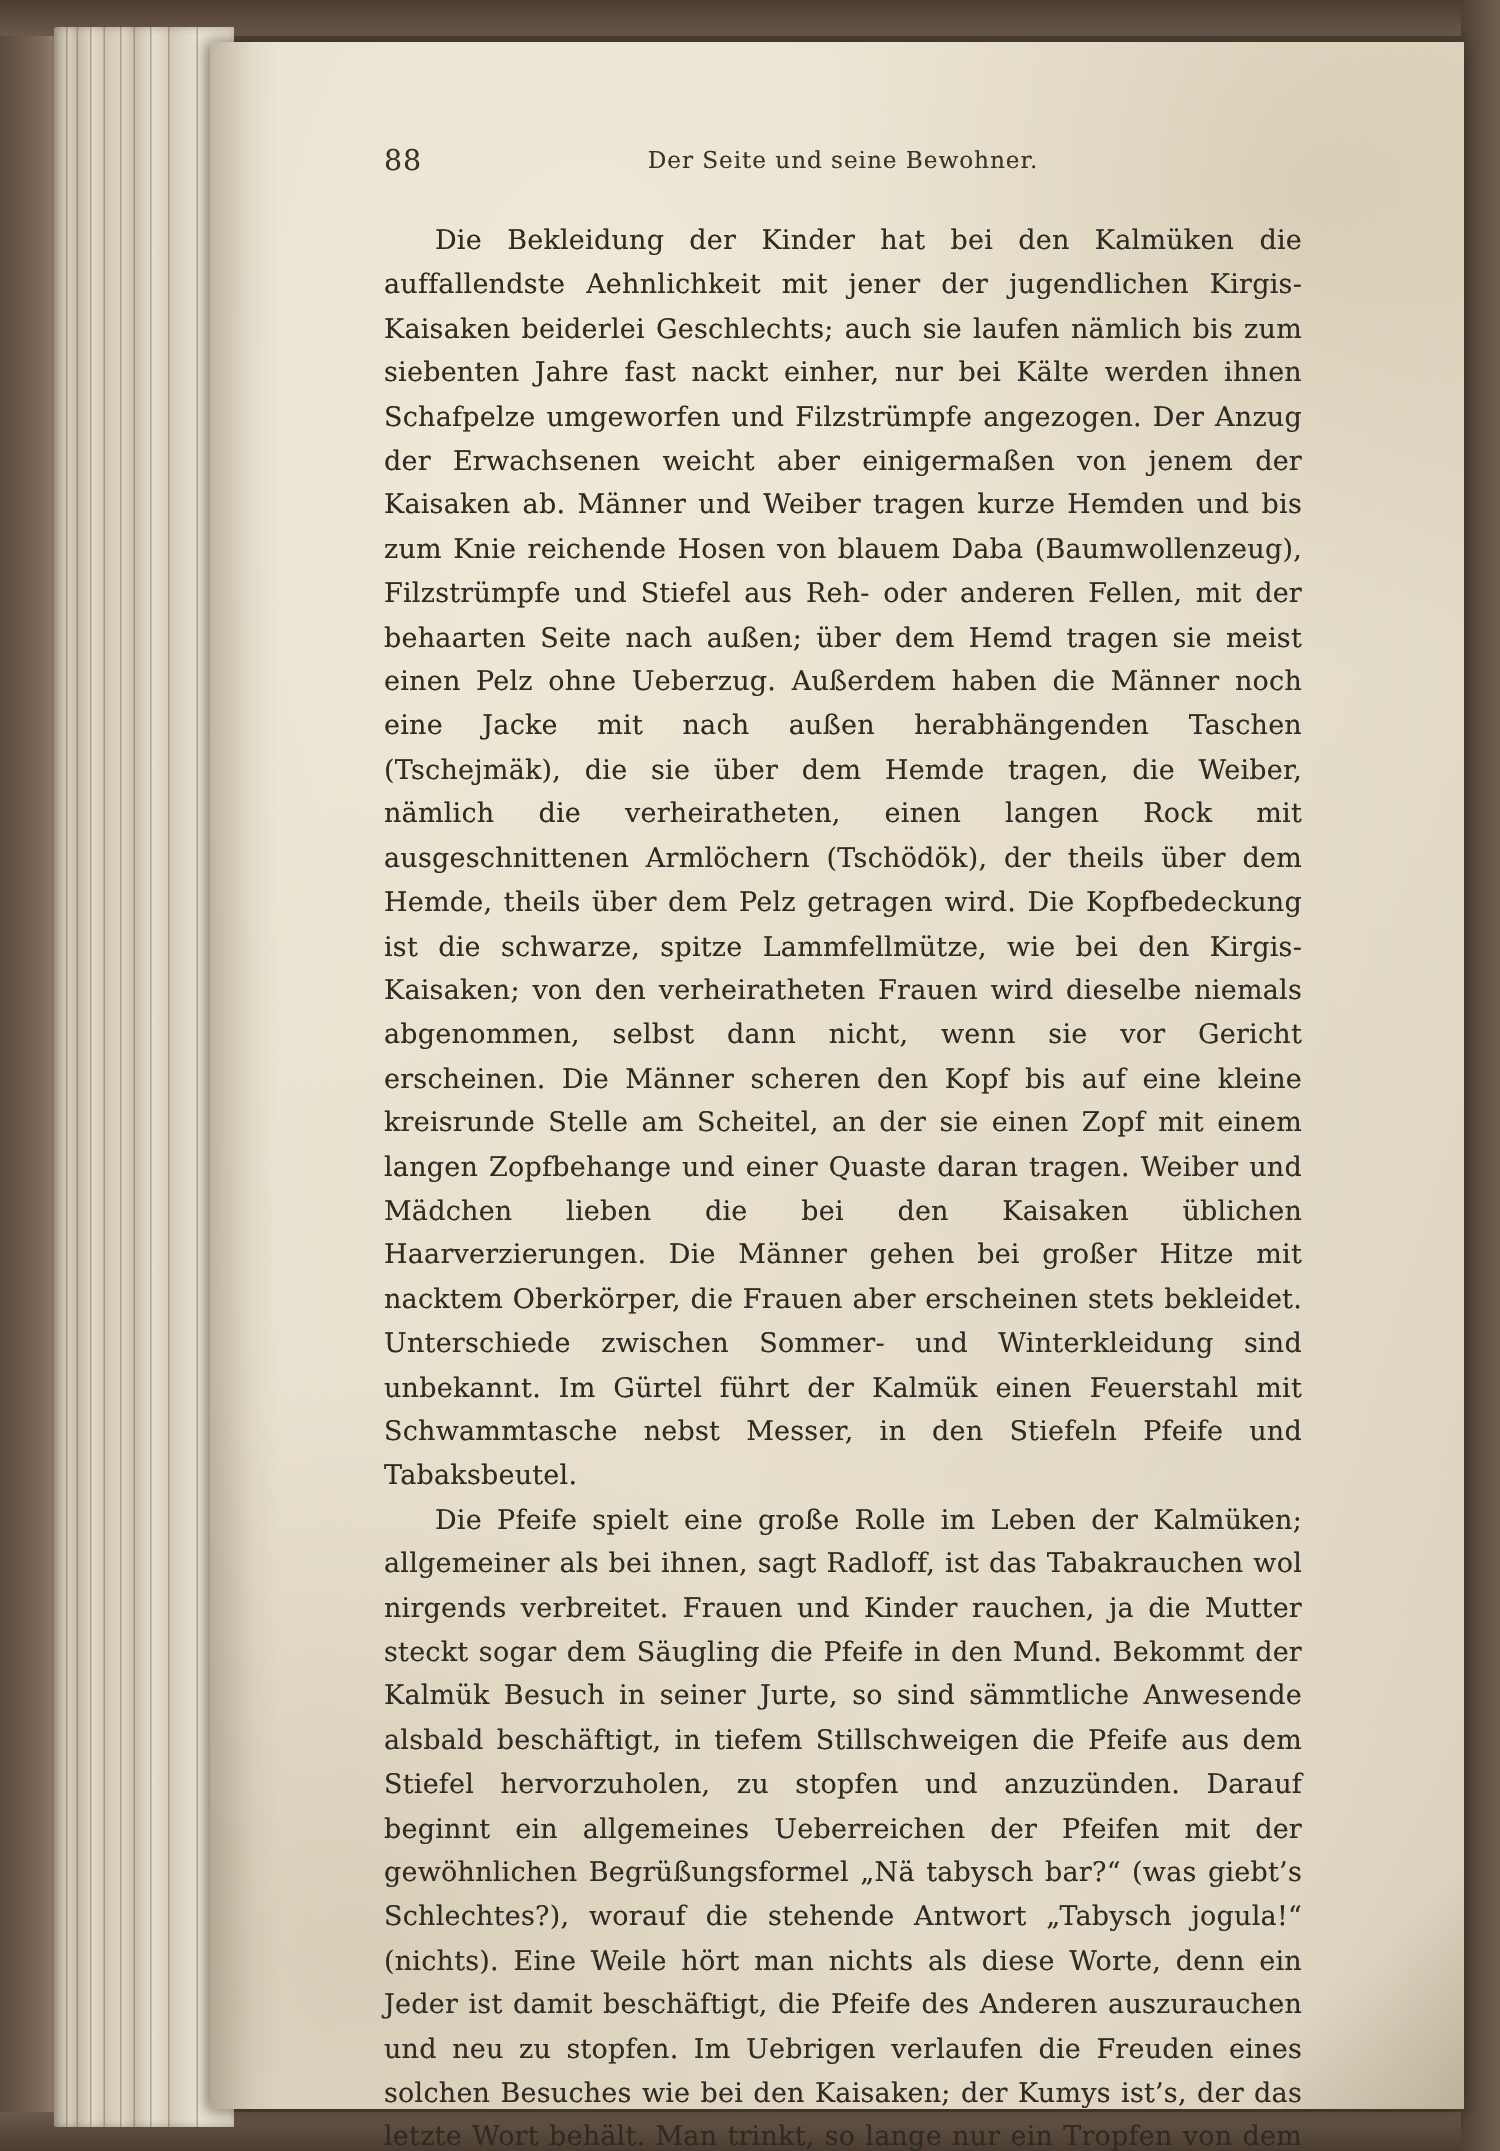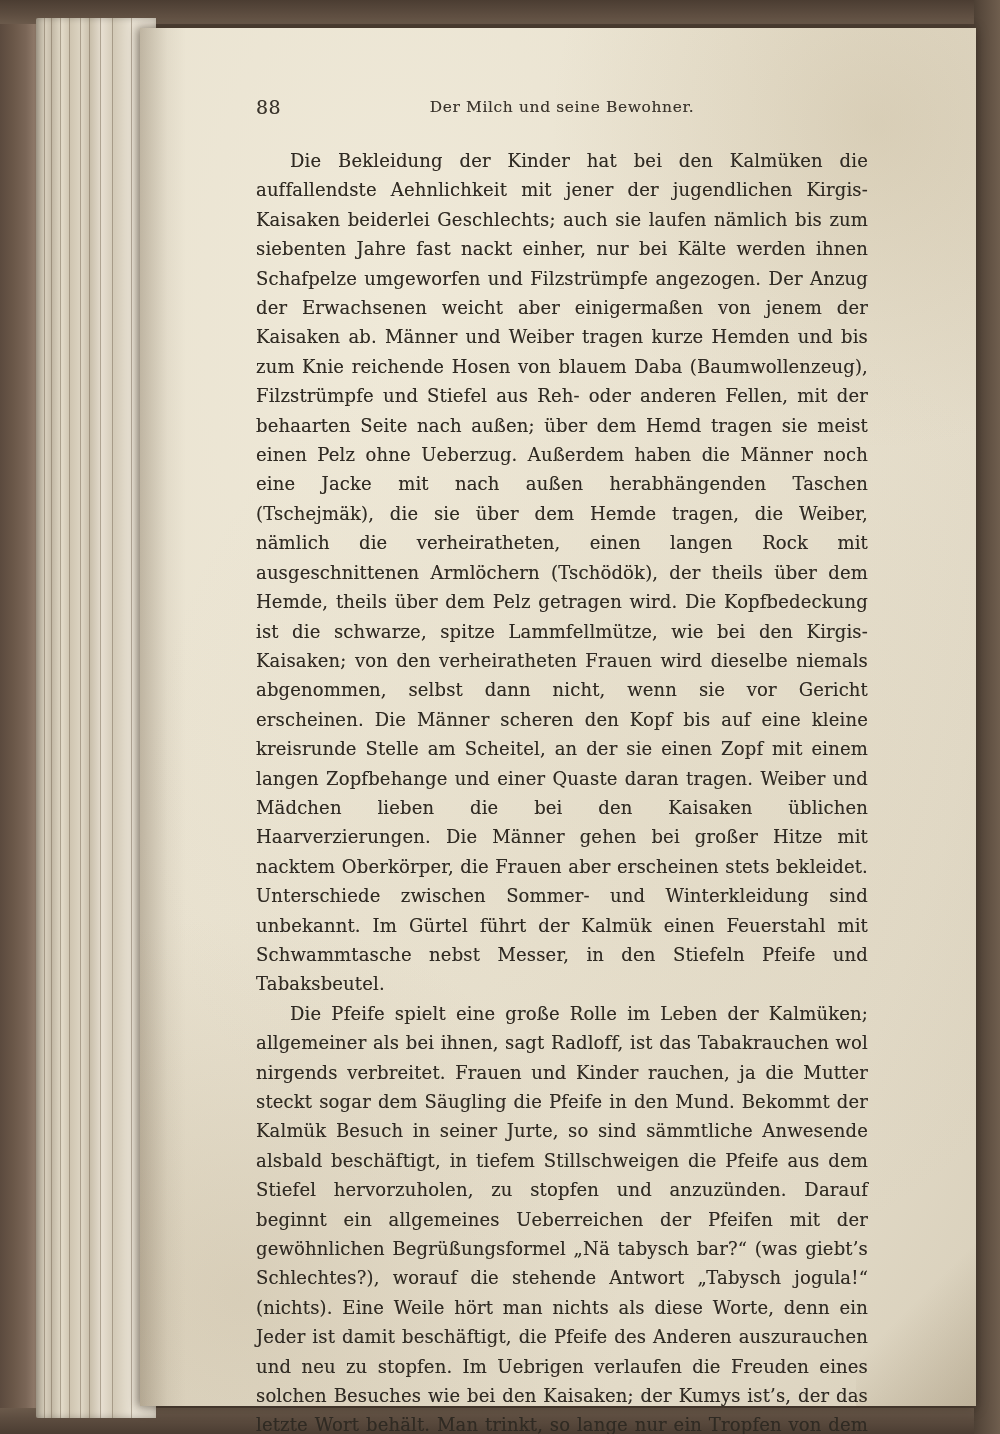--- a/index.html
+++ b/index.html
@@ -192,21 +192,21 @@
     <div style="left:64px"></div>
     <div style="left:76px"></div>
     <div style="left:95px"></div>
   </div>
 
   <div id="page">
     <div id="content">
 
       <div class="head-row">
         <div class="folio frak">88</div>
-        <div class="running-title frak">Der Milch und seine Bewohner.</div>
+        <div class="running-title frak">Der Seite und seine Bewohner.</div>
       </div>
 
       <p class="para frak">Die Bekleidung der Kinder hat bei den Kalmüken die auffallendste Aehnlichkeit mit jener der jugendlichen Kirgis-Kaisaken beiderlei Geschlechts; auch sie laufen nämlich bis zum siebenten Jahre fast nackt einher, nur bei Kälte werden ihnen Schafpelze umgeworfen und Filzstrümpfe angezogen. Der Anzug der Erwachsenen weicht aber einigermaßen von jenem der Kaisaken ab. Männer und Weiber tragen kurze Hemden und bis zum Knie reichende Hosen von blauem Daba (Baumwollenzeug), Filzstrümpfe und Stiefel aus Reh- oder anderen Fellen, mit der behaarten Seite nach außen; über dem Hemd tragen sie meist einen Pelz ohne Ueberzug. Außerdem haben die Männer noch eine Jacke mit nach außen herabhängenden Taschen (Tschejmäk), die sie über dem Hemde tragen, die Weiber, nämlich die verheiratheten, einen langen Rock mit ausgeschnittenen Armlöchern (Tschödök), der theils über dem Hemde, theils über dem Pelz getragen wird. Die Kopfbedeckung ist die schwarze, spitze Lammfellmütze, wie bei den Kirgis-Kaisaken; von den verheiratheten Frauen wird dieselbe niemals abgenommen, selbst dann nicht, wenn sie vor Gericht erscheinen. Die Männer scheren den Kopf bis auf eine kleine kreisrunde Stelle am Scheitel, an der sie einen Zopf mit einem langen Zopfbehange und einer Quaste daran tragen. Weiber und Mädchen lieben die bei den Kaisaken üblichen Haarverzierungen. Die Männer gehen bei großer Hitze mit nacktem Oberkörper, die Frauen aber erscheinen stets bekleidet. Unterschiede zwischen Sommer- und Winterkleidung sind unbekannt. Im Gürtel führt der Kalmük einen Feuerstahl mit Schwammtasche nebst Messer, in den Stiefeln Pfeife und Tabaksbeutel.</p>
 
       <p class="para frak">Die Pfeife spielt eine große Rolle im Leben der Kalmüken; allgemeiner als bei ihnen, sagt Radloff, ist das Tabakrauchen wol nirgends verbreitet. Frauen und Kinder rauchen, ja die Mutter steckt sogar dem Säugling die Pfeife in den Mund. Bekommt der Kalmük Besuch in seiner Jurte, so sind sämmtliche Anwesende alsbald beschäftigt, in tiefem Stillschweigen die Pfeife aus dem Stiefel hervorzuholen, zu stopfen und anzuzünden. Darauf beginnt ein allgemeines Ueberreichen der Pfeifen mit der gewöhnlichen Begrüßungsformel „Nä tabysch bar?“ (was giebt’s Schlechtes?), worauf die stehende Antwort „Tabysch jogula!“ (nichts). Eine Weile hört man nichts als diese Worte, denn ein Jeder ist damit beschäftigt, die Pfeife des Anderen auszurauchen und neu zu stopfen. Im Uebrigen verlaufen die Freuden eines solchen Besuches wie bei den Kaisaken; der Kumys ist’s, der das letzte Wort behält. Man trinkt, so lange nur ein Tropfen von dem edlen Saft vorhanden ist; zuletzt sinkt Einer nach dem Andern auf der Stelle um, wo er sich gerade befindet, und Diejenigen, die nicht abgefallen sind, machen durch Geplauder einen schrecklichen Lärm. Nur die jungen Weiber und Kinder bleiben nüchtern, denn Frauen, die keine erwachsenen Kinder haben, dürfen sich nach kalmükischen Begriffen von gutem Ton nicht betrinken. Die Zubereitung des Milchbranntweins bei den Kalmüken ist verschieden von der bei den Kaisaken üblichen. Ein großer flacher Kessel wird auf einen Dreifuß gestellt und zu drei Viertheilen mit Milch angefüllt, darauf mit zwei runden Deckelhälften aus Holz bedeckt, welche genau auf den Kessel passen. Die Ritzen werden sorgfältig mit Lehm verschmiert. In jeder Deckelhälfte befindet sich ein rundes Loch von etwa 4 Centimetern im Durchmesser;</p>
 
     </div>
   </div>
 
   <div id="gutter-shadow"></div>

